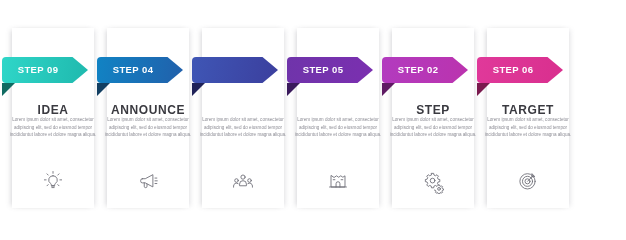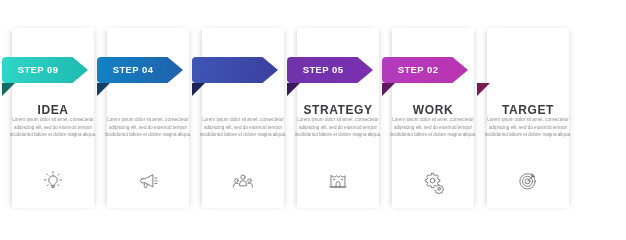--- a/index.html
+++ b/index.html
@@ -165,20 +165,21 @@
       </div>
     </div>
 
     <div class="step">
       <div class="card"></div>
       <div class="fold" style="background: rgb(18, 63, 98);"></div>
       <div class="ribbon">
         <div class="ribbon-body" style="background: linear-gradient(100deg, rgb(17, 131, 196) 0%, rgb(33, 96, 171) 100%);"></div>
         <div class="ribbon-label">STEP 04</div>
       </div>
+      <div class="title">ANNOUNCE</div>
       <div class="desc">Lorem ipsum dolor sit amet, consectetur adipiscing elit, sed do eiusmod tempor incididuntut labore et dolore magna aliqua.</div>
       <div class="icon-wrap">
         <svg width="26" height="26" viewBox="0 0 32 32" fill="none" stroke="#6f6f78" stroke-width="1.1" stroke-linecap="round" stroke-linejoin="round">
           <path d="M9 13.2h3.6L22 8.2v15.1l-9.4-5H9a2 2 0 0 1-2-2v-1.1a2 2 0 0 1 2-2z"></path>
           <path d="M11.4 18.3v4.2a1.7 1.7 0 0 0 3.4 0v-2.5"></path>
           <path d="M24.6 12.4h2.3M24.6 15.8h2.8M24.6 19.1h2.3"></path>
         </svg>
       </div>
     </div>
 
@@ -201,54 +202,57 @@
       </div>
     </div>
 
     <div class="step">
       <div class="card"></div>
       <div class="fold" style="background: rgb(58, 26, 92);"></div>
       <div class="ribbon">
         <div class="ribbon-body" style="background: linear-gradient(100deg, rgb(111, 52, 170) 0%, rgb(123, 47, 176) 100%);"></div>
         <div class="ribbon-label">STEP 05</div>
       </div>
-      <div class="title">STRATEGY</div>
       <div class="desc">Lorem ipsum dolor sit amet, consectetur adipiscing elit, sed do eiusmod tempor incididuntut labore et dolore magna aliqua.</div>
       <div class="icon-wrap">
         <svg width="26" height="26" viewBox="0 0 32 32" fill="none" stroke="#6f6f78" stroke-width="1.1" stroke-linecap="round" stroke-linejoin="round">
           <path d="M7.4 9.6v13.8h17.2V9.6l-2.6 1.8-2.6-1.8-2.6 1.8-2.6-1.8-2.6 1.8z"></path>
           <path d="M13.6 23.4v-4.1a2.4 2.4 0 0 1 4.8 0v4.1"></path>
           <path d="M10.1 14.4h2.1M19.8 14.4h2.1"></path>
           <path d="M5.6 23.4h20.8"></path>
         </svg>
       </div>
     </div>
 
     <div class="step">
       <div class="card"></div>
       <div class="fold" style="background: rgb(94, 27, 99);"></div>
       <div class="ribbon">
         <div class="ribbon-body" style="background: linear-gradient(100deg, rgb(178, 59, 191) 0%, rgb(187, 51, 174) 100%);"></div>
         <div class="ribbon-label">STEP 02</div>
       </div>
-      <div class="title">WORK</div>
+      <div class="title">STEP</div>
       <div class="desc">Lorem ipsum dolor sit amet, consectetur adipiscing elit, sed do eiusmod tempor incididuntut labore et dolore magna aliqua.</div>
       <div class="icon-wrap">
         <svg width="26" height="26" viewBox="0 0 32 32" fill="none" stroke="#6f6f78" stroke-width="1.1" stroke-linecap="round" stroke-linejoin="round">
           <path d="M14.2 6.6h2.6l.4 2.1 1.9.8 1.8-1.2 1.8 1.8-1.2 1.8.8 1.9 2.1.4v2.6l-2.1.4-.8 1.9 1.2 1.8-1.8 1.8-1.8-1.2-1.9.8-.4 2.1h-2.6l-.4-2.1-1.9-.8-1.8 1.2-1.8-1.8 1.2-1.8-.8-1.9-2.1-.4v-2.6l2.1-.4.8-1.9-1.2-1.8 1.8-1.8 1.8 1.2 1.9-.8z"></path>
           <circle cx="15.5" cy="15.5" r="2.9"></circle>
           <path d="M22.6 20.9h1.5l.3 1.3 1.2.5 1.1-.7 1.1 1.1-.7 1.1.5 1.2 1.3.3v1.5l-1.3.3-.5 1.2.7 1.1-1.1 1.1-1.1-.7-1.2.5-.3 1.3h-1.5l-.3-1.3-1.2-.5-1.1.7-1.1-1.1.7-1.1-.5-1.2-1.3-.3"></path>
           <circle cx="23.4" cy="25.7" r="1.7"></circle>
         </svg>
       </div>
     </div>
 
     <div class="step">
       <div class="card"></div>
       <div class="fold" style="background: rgb(122, 26, 78);"></div>
+      <div class="ribbon">
+        <div class="ribbon-body" style="background: linear-gradient(100deg, rgb(224, 57, 154) 0%, rgb(217, 47, 142) 100%);"></div>
+        <div class="ribbon-label">STEP 06</div>
+      </div>
       <div class="title">TARGET</div>
       <div class="desc">Lorem ipsum dolor sit amet, consectetur adipiscing elit, sed do eiusmod tempor incididuntut labore et dolore magna aliqua.</div>
       <div class="icon-wrap">
         <svg width="26" height="26" viewBox="0 0 32 32" fill="none" stroke="#6f6f78" stroke-width="1.1" stroke-linecap="round" stroke-linejoin="round">
           <circle cx="15.4" cy="16.4" r="9.4"></circle>
           <circle cx="15.4" cy="16.4" r="6.2"></circle>
           <circle cx="15.4" cy="16.4" r="3.1"></circle>
           <path d="M15.4 16.4l7.3-7.3"></path>
           <path d="M21.2 7.3l1.5 1.8 1.8 1.5-3.3.2z"></path>
         </svg>

